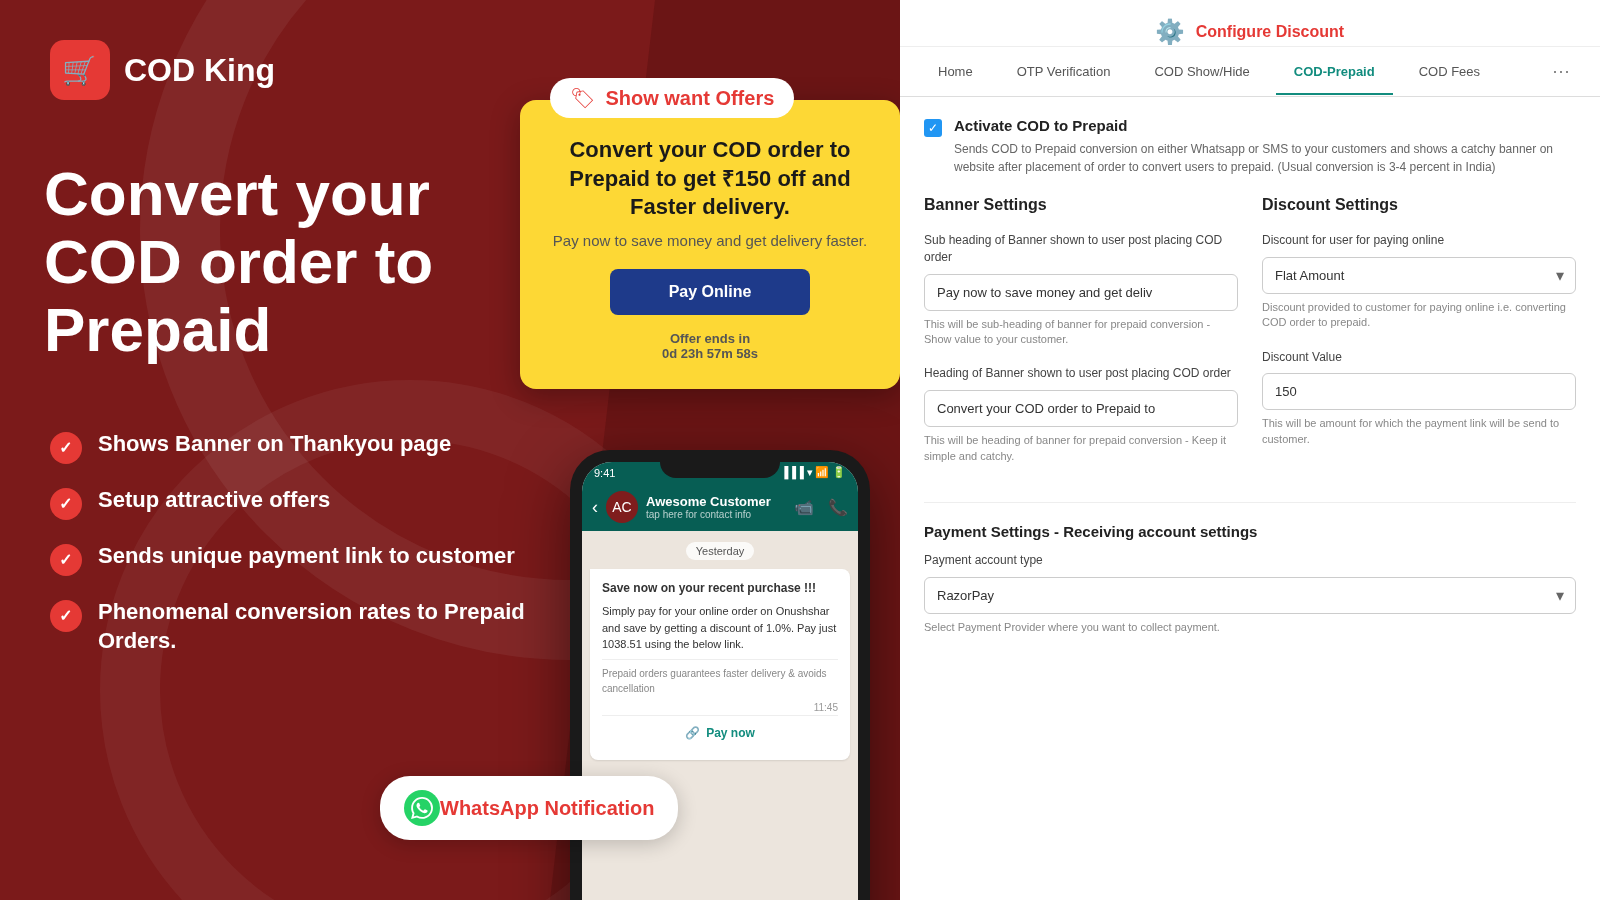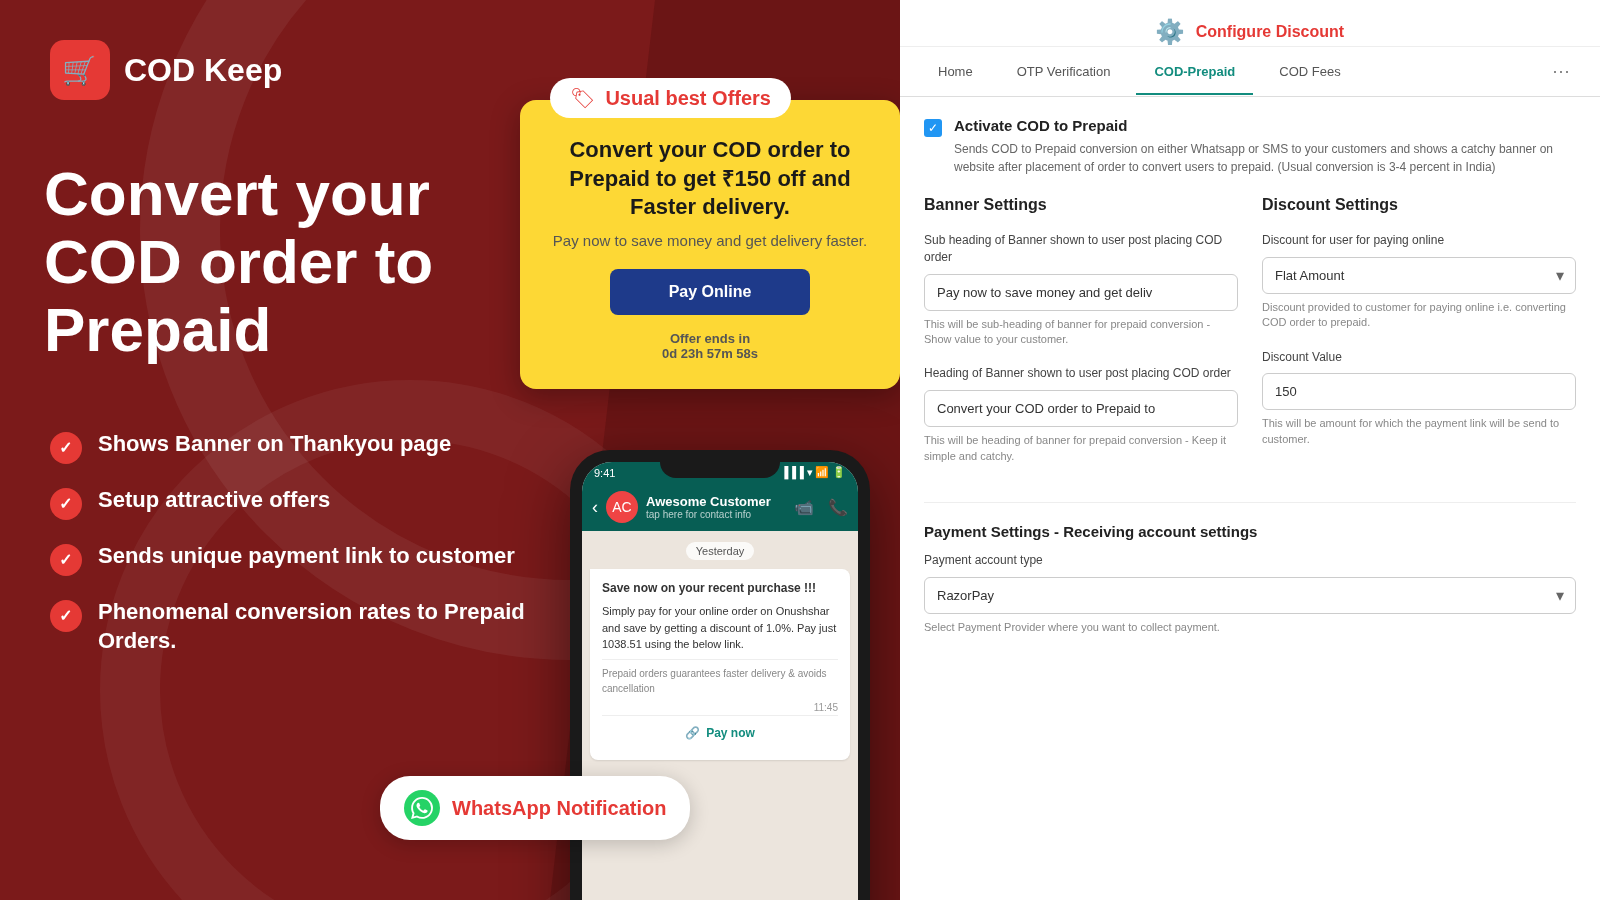--- a/index.html
+++ b/index.html
@@ -207,21 +207,21 @@
       background: #075e54;
       padding: 8px 10px;
       display: flex;
       align-items: center;
       gap: 8px;
     }
     .wa-back { color: white; font-size: 18px; }
     .wa-avatar {
       width: 32px; height: 32px;
       border-radius: 50%;
-      background: #ef4444;
+      background: #7f1d1d;
       display: flex; align-items: center; justify-content: center;
       font-size: 14px;
       color: white;
       overflow: hidden;
     }
     .wa-contact-info { flex: 1; }
     .wa-contact-name { color: white; font-size: 13px; font-weight: 600; }
     .wa-contact-sub { color: rgba(255,255,255,0.7); font-size: 10px; }
     .wa-icons { display: flex; gap: 14px; color: white; font-size: 16px; }
     .wa-date-badge {
@@ -271,21 +271,21 @@
       font-weight: 600;
     }
 
     
     .whatsapp-badge {
       position: absolute;
       bottom: 60px; left: 380px;
       background: white;
       border-radius: 30px;
       padding: 14px 24px;
-      display: flex; align-items: center; gap: 12px;
+      display: flex; align-items: center; 
       box-shadow: 0 4px 20px rgba(0,0,0,0.2);
       z-index: 20;
     }
     .wa-badge-icon {
       width: 36px; height: 36px;
       background: #25D366;
       border-radius: 50%;
       display: flex; align-items: center; justify-content: center;
       color: white;
       font-size: 20px;
@@ -452,21 +452,21 @@
 </head>
 <body>
 
 <div class="left-panel">
   <div class="diagonal-slice"></div>
 
   <div class="logo-area">
     <div class="logo-icon">
       <span>🛒</span>
     </div>
-    <div class="logo-text">COD Keep</div>
+    <div class="logo-text">COD King</div>
   </div>
 
   <div class="main-heading">Convert your COD order to Prepaid</div>
 
   <ul class="features-list">
     <li>
       <div class="check-circle">✓</div>
       <span>Shows Banner on Thankyou page</span>
     </li>
     <li>
@@ -479,21 +479,21 @@
     </li>
     <li>
       <div class="check-circle">✓</div>
       <span>Phenomenal conversion rates to Prepaid Orders.</span>
     </li>
   </ul>
 
   <div class="offer-popup">
     <div class="offer-popup-header">
       <span class="offer-popup-header-icon">🏷</span>
-      <span class="offer-popup-header-text">Usual best Offers</span>
+      <span class="offer-popup-header-text">Show want Offers</span>
     </div>
     <div class="offer-popup-title">Convert your COD order to Prepaid to get ₹150 off and Faster delivery.</div>
     <div class="offer-popup-subtitle">Pay now to save money and get delivery faster.</div>
     <button class="pay-online-btn">Pay Online</button>
     <div class="offer-ends">
       <span>Offer ends in</span>
       <span>0d 23h 57m 58s</span>
     </div>
   </div>
 
@@ -551,20 +551,21 @@
 <div class="right-panel">
 
   <div class="config-header">
     <span class="config-icon">⚙️</span>
     <span class="config-title">Configure Discount</span>
   </div>
 
   <div class="nav-tabs">
     <div class="nav-tab">Home</div>
     <div class="nav-tab">OTP Verification</div>
+    <div class="nav-tab">COD Show/Hide</div>
     <div class="nav-tab active">COD-Prepaid</div>
     <div class="nav-tab">COD Fees</div>
     <div class="nav-more">···</div>
   </div>
 
   <div class="content-area">
 
     <div class="activate-row">
       <div class="checkbox-custom">✓</div>
       <div>

